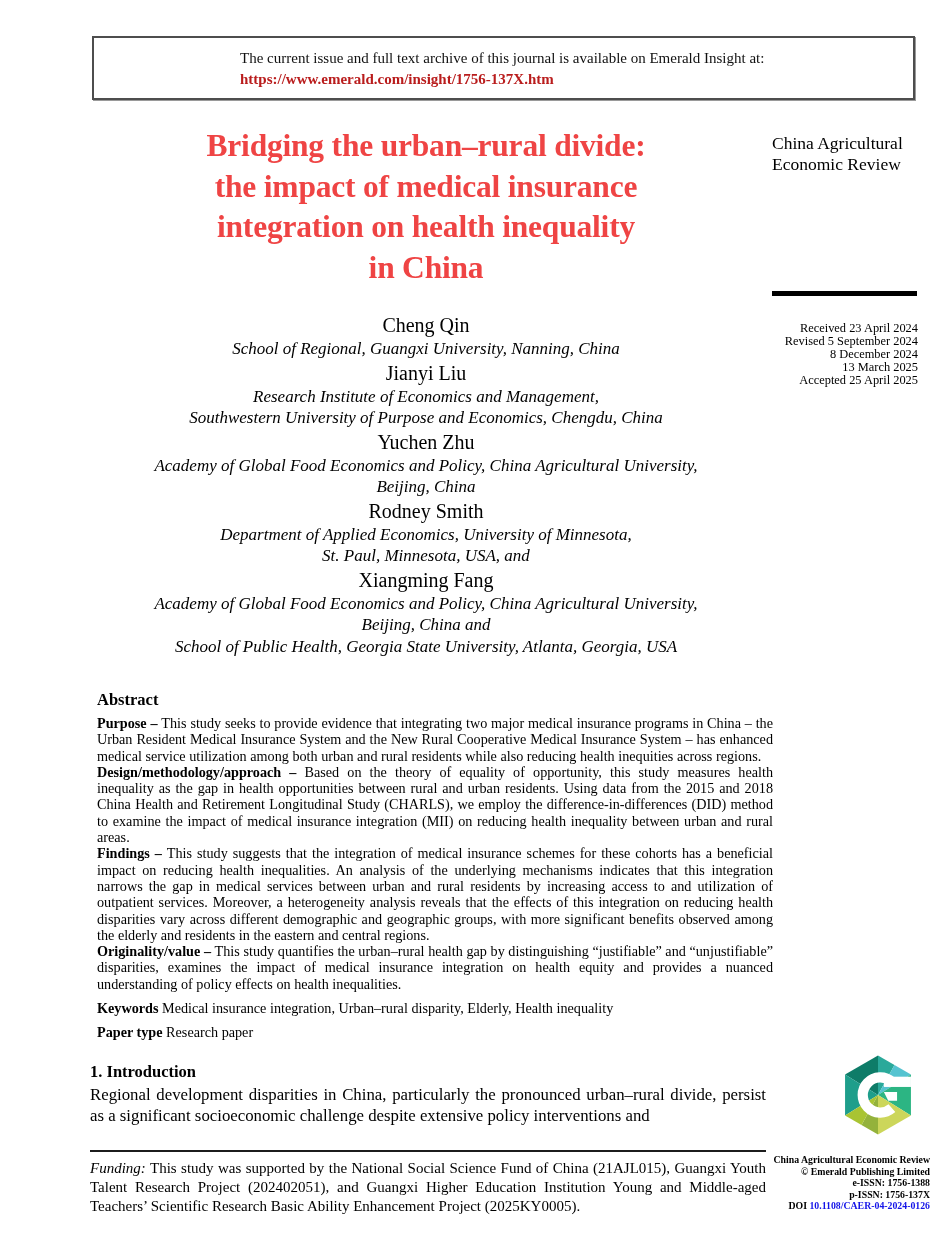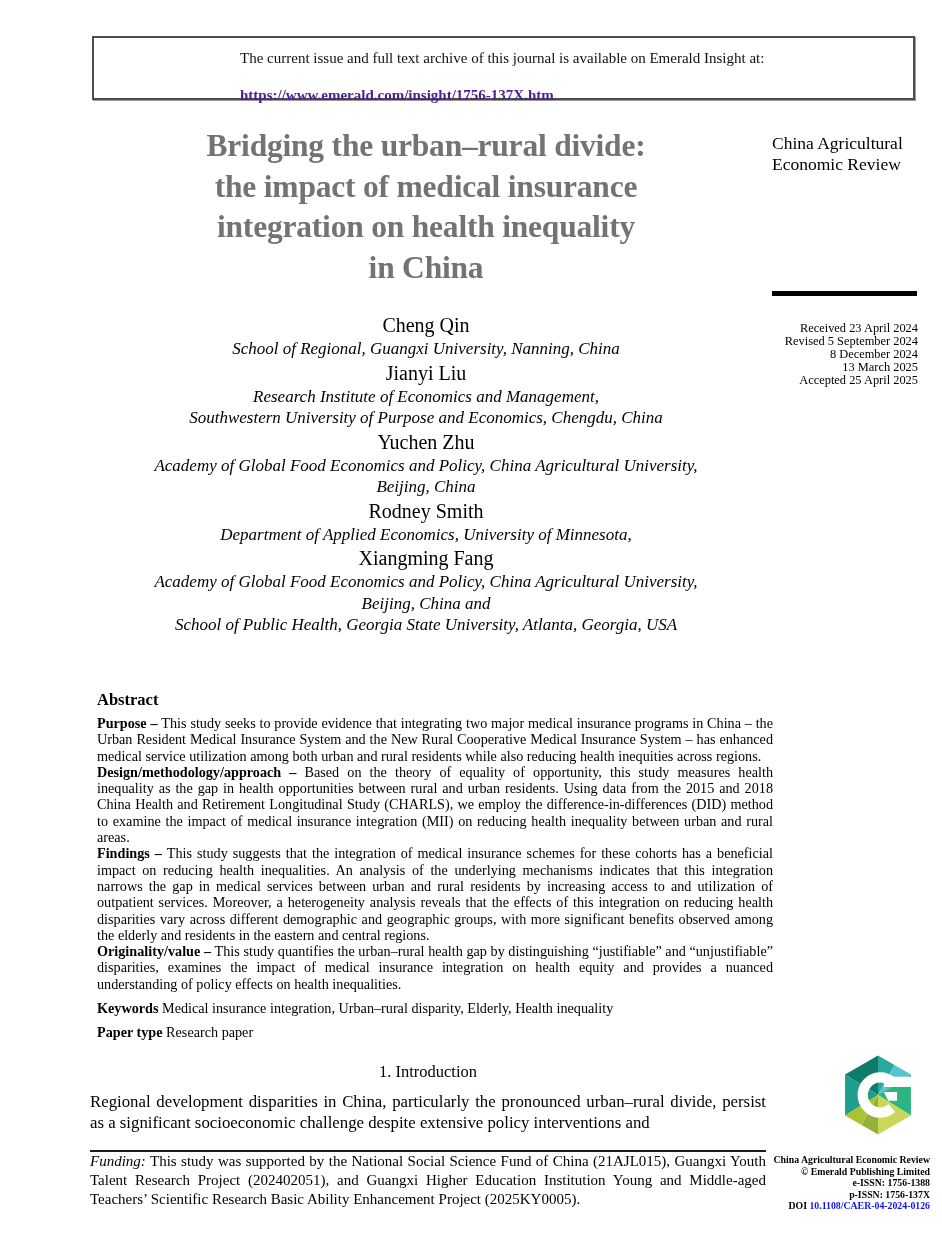--- a/index.html
+++ b/index.html
@@ -12,27 +12,27 @@
 
   
   .header-box {
     position:absolute; left:92px; top:36px; width:823px; height:64px;
     border:2px solid #4d4d4d; background:#fff;
     box-shadow:1px 1px 0 #9a9a9a;
     padding:10px 13px 0 146px;
     font-size:15px; line-height:21px;
   }
   .header-box .notice { color:#101010; }
-  .header-box .url { color:#4c1d95; font-weight:bold; text-decoration:none; display:inline-block;margin-top:16px; }
+  .header-box .url { color:#b91c1c; font-weight:bold; text-decoration:none; display:inline-block; }
 
   
   .article-title {
     position:absolute; left:90px; top:126px; width:672px;
     text-align:center; font-weight:bold; font-size:31.5px; line-height:40.5px;
-    color:#737373; letter-spacing:-0.2px;
+    color:#ef4444; letter-spacing:-0.2px;
   }
 
   
   .journal-name {
     position:absolute; left:772px; top:133px; width:150px;
     font-size:17.5px; line-height:20.5px; color:#000000;
   }
   .rule-thick {
     position:absolute; left:772px; top:291px; width:145px; height:5px; background:#000;
   }
@@ -53,27 +53,27 @@
     position:absolute; left:97px; top:690px; width:676px; color:#000;
   }
   .abstract h2 { font-size:16.5px; line-height:20px; margin-bottom:5px; font-weight:bold; }
   .abs-para { font-size:14.2px; line-height:16.3px; text-align:justify; }
   .abs-label { font-weight:bold; }
   .kv-line { font-size:14.2px; line-height:16.3px; margin-top:8px; }
   .kv-line .abs-label { font-weight:bold; }
 
   
   .intro { position:absolute; left:90px; top:1062px; width:676px; color:#000; }
-  .intro h2 { font-size:16.5px; line-height:20px; margin-bottom:10px; font-weight:normal;text-align:center; }
+  .intro h2 { font-size:16.5px; line-height:20px; margin-bottom:3px; font-weight:bold; }
   .intro p { font-size:16.8px; line-height:20.6px; text-align:justify; }
 
   
   .funding {
     position:absolute; left:90px; top:1150px; width:676px;
-    border-top:2px solid #1c1c1c; 
+    border-top:2px solid #1c1c1c; padding-top:7px;
     font-size:15px; line-height:19.2px; text-align:justify; color:#000;
   }
   .funding .flabel { font-style:italic; }
 
   
   .logo { position:absolute; left:841px; top:1054px; width:74px; height:82px; }
 
   
   .imprint {
     position:absolute; left:700px; top:1154px; width:230px;
@@ -116,20 +116,21 @@
   <div class="author-name">Jianyi Liu</div>
   <div class="author-aff">Research Institute of Economics and Management,</div>
   <div class="author-aff">Southwestern University of Purpose and Economics, Chengdu, China</div>
 
   <div class="author-name">Yuchen Zhu</div>
   <div class="author-aff">Academy of Global Food Economics and Policy, China Agricultural University,</div>
   <div class="author-aff">Beijing, China</div>
 
   <div class="author-name">Rodney Smith</div>
   <div class="author-aff">Department of Applied Economics, University of Minnesota,</div>
+  <div class="author-aff">St. Paul, Minnesota, USA, and</div>
 
   <div class="author-name">Xiangming Fang</div>
   <div class="author-aff">Academy of Global Food Economics and Policy, China Agricultural University,</div>
   <div class="author-aff">Beijing, China and</div>
   <div class="author-aff">School of Public Health, Georgia State University, Atlanta, Georgia, USA</div>
 </div>
 
 <div class="abstract">
   <h2>Abstract</h2>
   <div class="abs-para">

